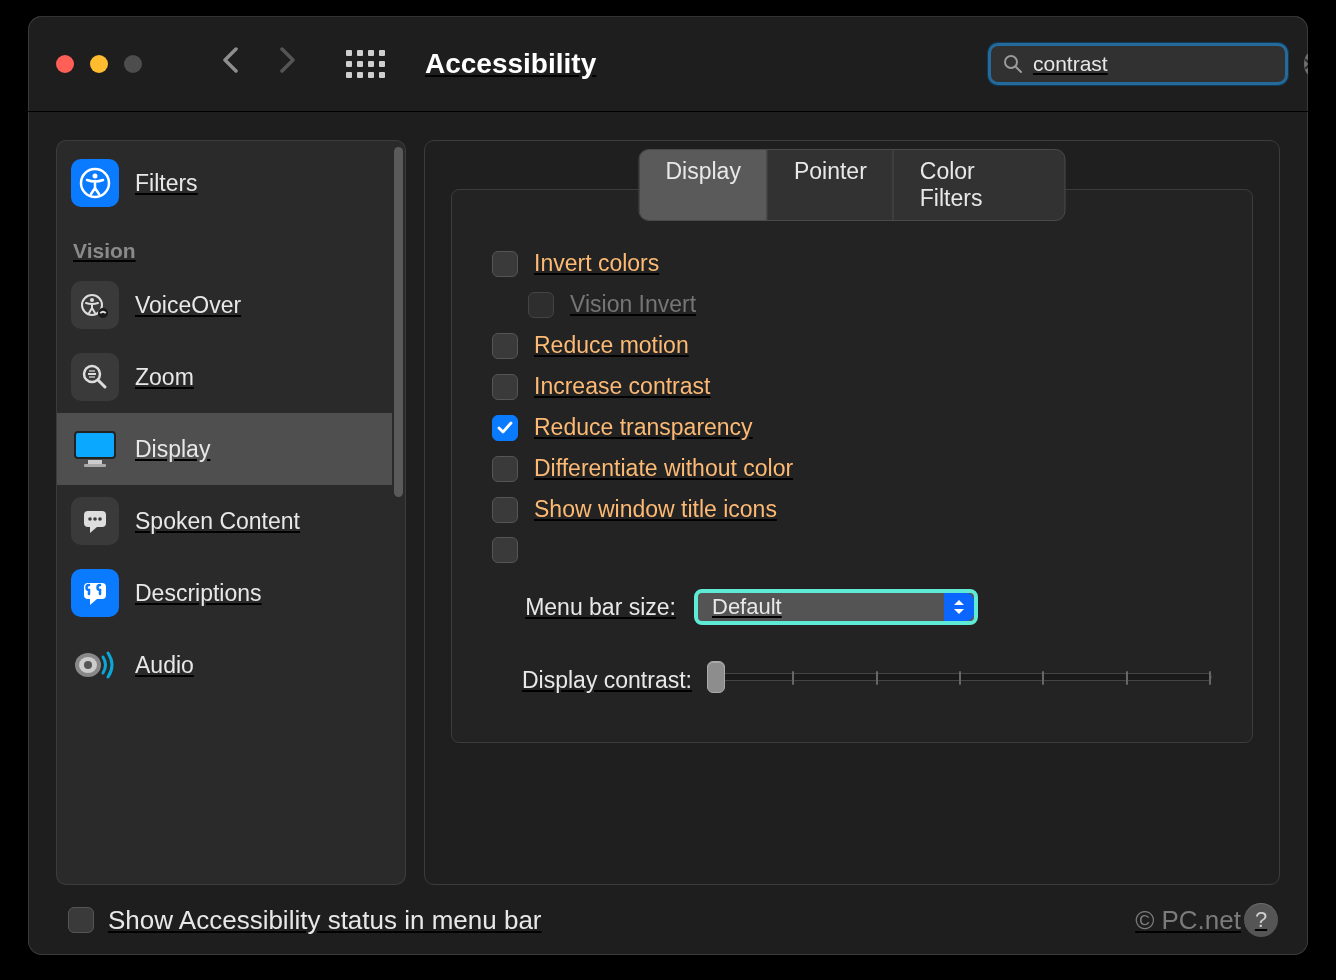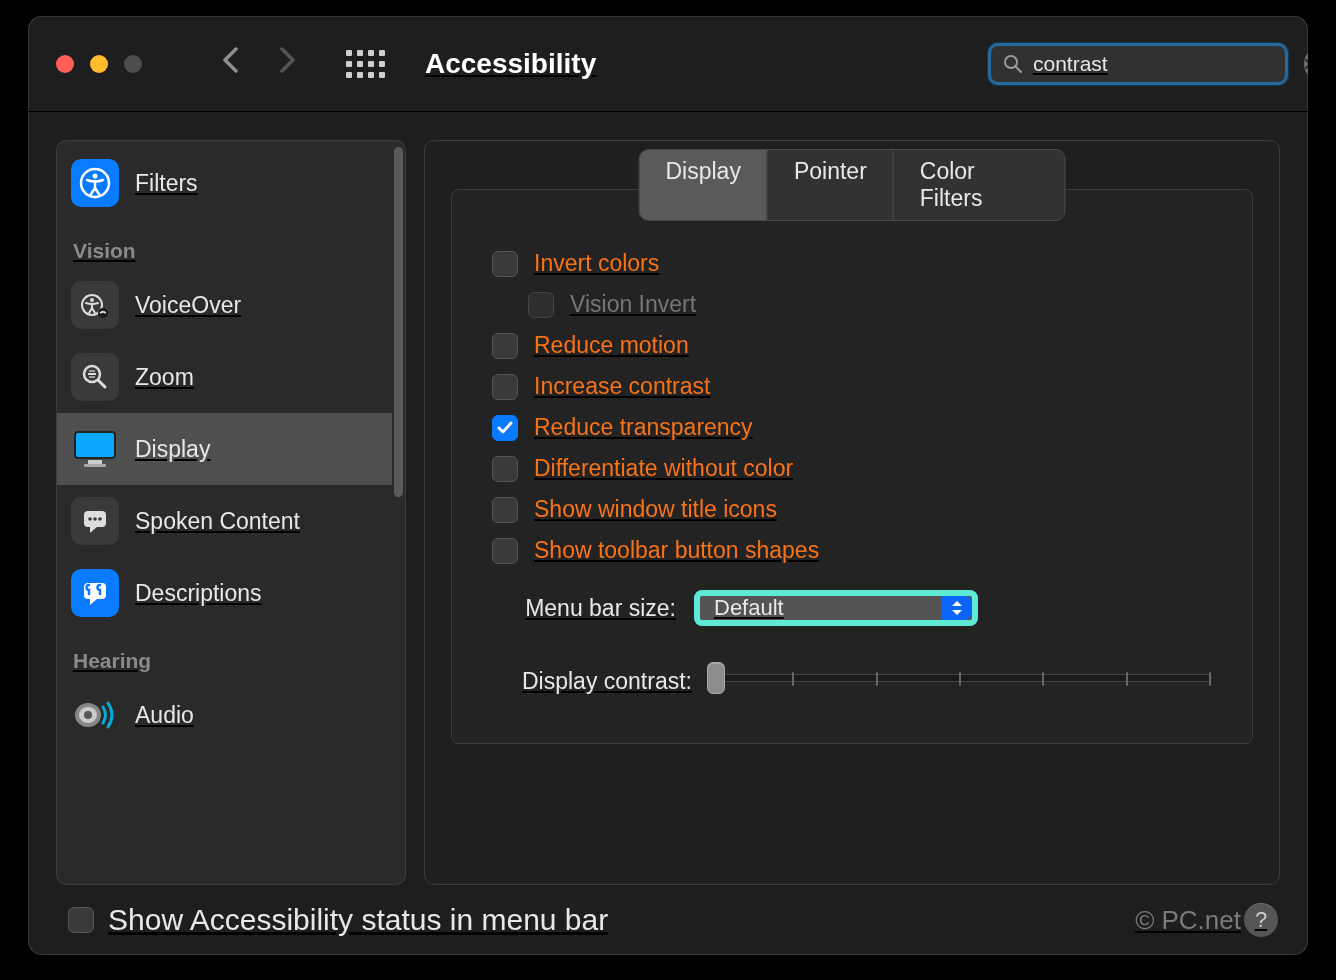--- a/index.html
+++ b/index.html
@@ -86,26 +86,26 @@
   .cb-row { display:flex; align-items:center; gap:16px; margin-bottom:14px; }
   .cb-row.sub { margin-left:36px; }
   .checkbox {
     width:26px; height:26px; border-radius:6px;
     background:#3a3a3a; border:1px solid #555; flex-shrink:0;
     display:flex; align-items:center; justify-content:center;
     cursor:pointer;
   }
   .checkbox.checked { background:#0a7aff; border-color:#0a7aff; }
   .checkbox.disabled { background:#2e2e2e; border-color:#444; cursor:default; }
-  .cb-label { color:#f97316; font-size:23px; }
+  .cb-label { color:#fdba74; font-size:23px; }
   .cb-label.disabled { color:#767676; }
   .form-row { display:flex; align-items:center; gap:18px; margin-top:26px; }
   .form-label { color:#e8e8e8; font-size:23px; text-align:right; }
   .select {
-    height:36px; background:#555454; border-radius:8px; border:6px solid #5eead4;
+    height:36px; background:#555454; border-radius:8px; border:4px solid #5eead4;
     display:flex; align-items:center; padding:0 0 0 14px; min-width:284px;
     position:relative; cursor:pointer;
   }
   .select-text { color:#e8e8e8; font-size:22px; }
   .select-btn {
     position:absolute; right:0; top:0; bottom:0; width:30px;
     background:#0a66ff; border-radius:0 8px 8px 0;
     display:flex; flex-direction:column; align-items:center; justify-content:center; gap:2px;
   }
   .select-btn::before, .select-btn::after { content:""; border:5px solid transparent; }
@@ -123,21 +123,21 @@
     position:absolute; left:0; top:50%; transform:translate(-2px,-50%);
     width:18px; height:32px; background:#8d8d8d; border-radius:6px;
     border:1px solid #aaa; box-shadow: inset 0 1px 0 rgba(255,255,255,.25);
     cursor:pointer;
   }
   .slider-labels { display:flex; justify-content:space-between; color:#e2e2e2; font-size:21px; margin-top:14px; }
   .footer {
     height:70px; display:flex; align-items:center; padding:0 30px 0 40px;
   }
   .footer .checkbox { width:26px; height:26px; }
-  .footer-label { color:#e8e8e8; font-size:30px; margin-left:14px; }
+  .footer-label { color:#e8e8e8; font-size:26px; margin-left:14px; }
   .watermark { margin-left:auto; color:#7b7b7b; font-size:26px; display:flex; align-items:center; gap:3px; }
   .help-btn {
     width:34px; height:34px; border-radius:50%; background:#555;
     display:flex; align-items:center; justify-content:center;
     color:#cfcfcf; font-size:22px; cursor:pointer;
     box-shadow: inset 0 1px 0 rgba(255,255,255,.15);
   }
   .icon-overview { background:#0a7aff; }
   .icon-dark { background:#3a3a3a; }
   .icon-blue { background:#0a7aff; }
@@ -267,21 +267,20 @@
             <svg width="34" height="34" viewBox="0 0 34 34">
                 <rect x="6" y="7" width="22" height="16" rx="4" fill="#fff"></rect>
                 <path d="M12 23 L12 29 L19 23" fill="#fff"></path>
                 <path d="M11 18 v-4 a2.5 2.5 0 0 1 0 -5" stroke="#0a7aff" stroke-width="2.5" fill="none" stroke-linecap="round"></path>
                 <path d="M22 18 v-4 a2.5 2.5 0 0 1 0 -5" stroke="#0a7aff" stroke-width="2.5" fill="none" stroke-linecap="round"></path>
               </svg>
           </div>
           <div class="sb-label">Descriptions</div>
         </div>
 
-        <div class="sb-section">Hearing</div>
 
         <div class="sb-item">
           <div class="icon-box" style="background:transparent">
             <svg width="46" height="40" viewBox="0 0 46 40">
                 <ellipse cx="16" cy="20" rx="13" ry="12" fill="#888"></ellipse>
                 <ellipse cx="16" cy="20" rx="9" ry="8" fill="#ccc"></ellipse>
                 <ellipse cx="16" cy="20" rx="4" ry="4" fill="#555"></ellipse>
                 <path d="M31 12 Q36 20 31 28" stroke="#0aa8d8" stroke-width="3" fill="none" stroke-linecap="round"></path>
                 <path d="M36 8 Q44 20 36 32" stroke="#0aa8d8" stroke-width="3" fill="none" stroke-linecap="round"></path>
               </svg>
@@ -330,21 +329,20 @@
         <div class="cb-row">
           <div class="checkbox"></div>
           <div class="cb-label">Differentiate without color</div>
         </div>
         <div class="cb-row">
           <div class="checkbox"></div>
           <div class="cb-label">Show window title icons</div>
         </div>
         <div class="cb-row">
           <div class="checkbox"></div>
-          <div class="cb-label">Show toolbar button shapes</div>
         </div>
 
         <div class="form-row">
           <div class="form-label" style="width:184px">Menu bar size:</div>
           <div class="select">
             <span class="select-text">Default</span>
             <div class="select-btn"></div>
           </div>
         </div>
 

